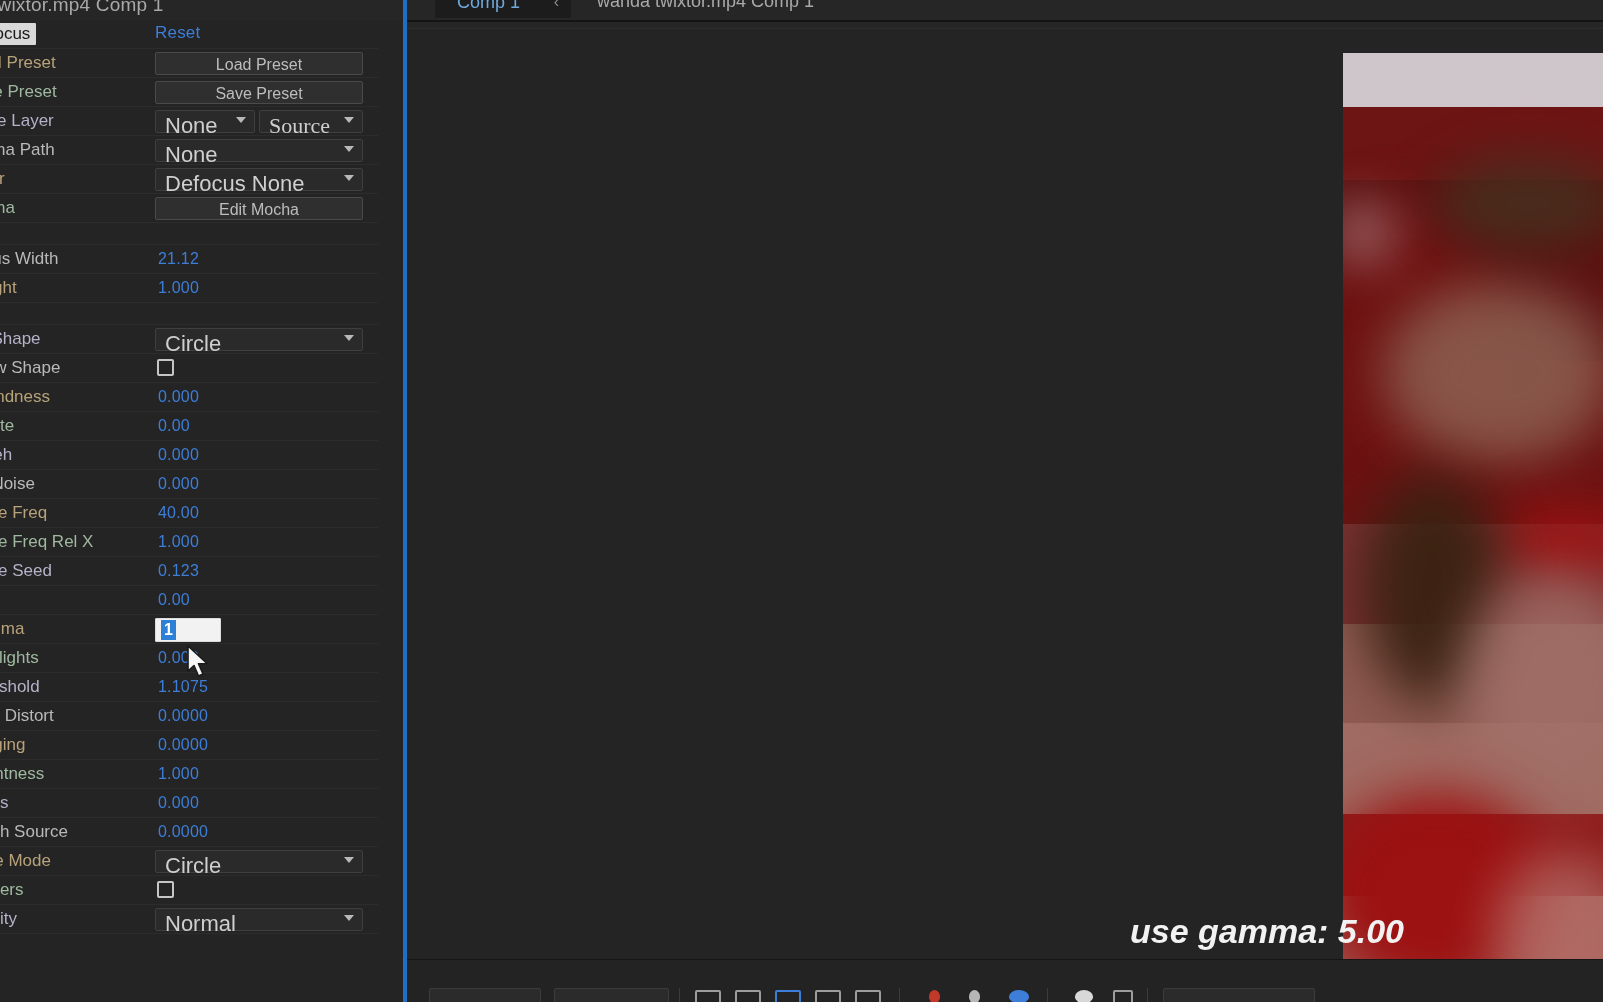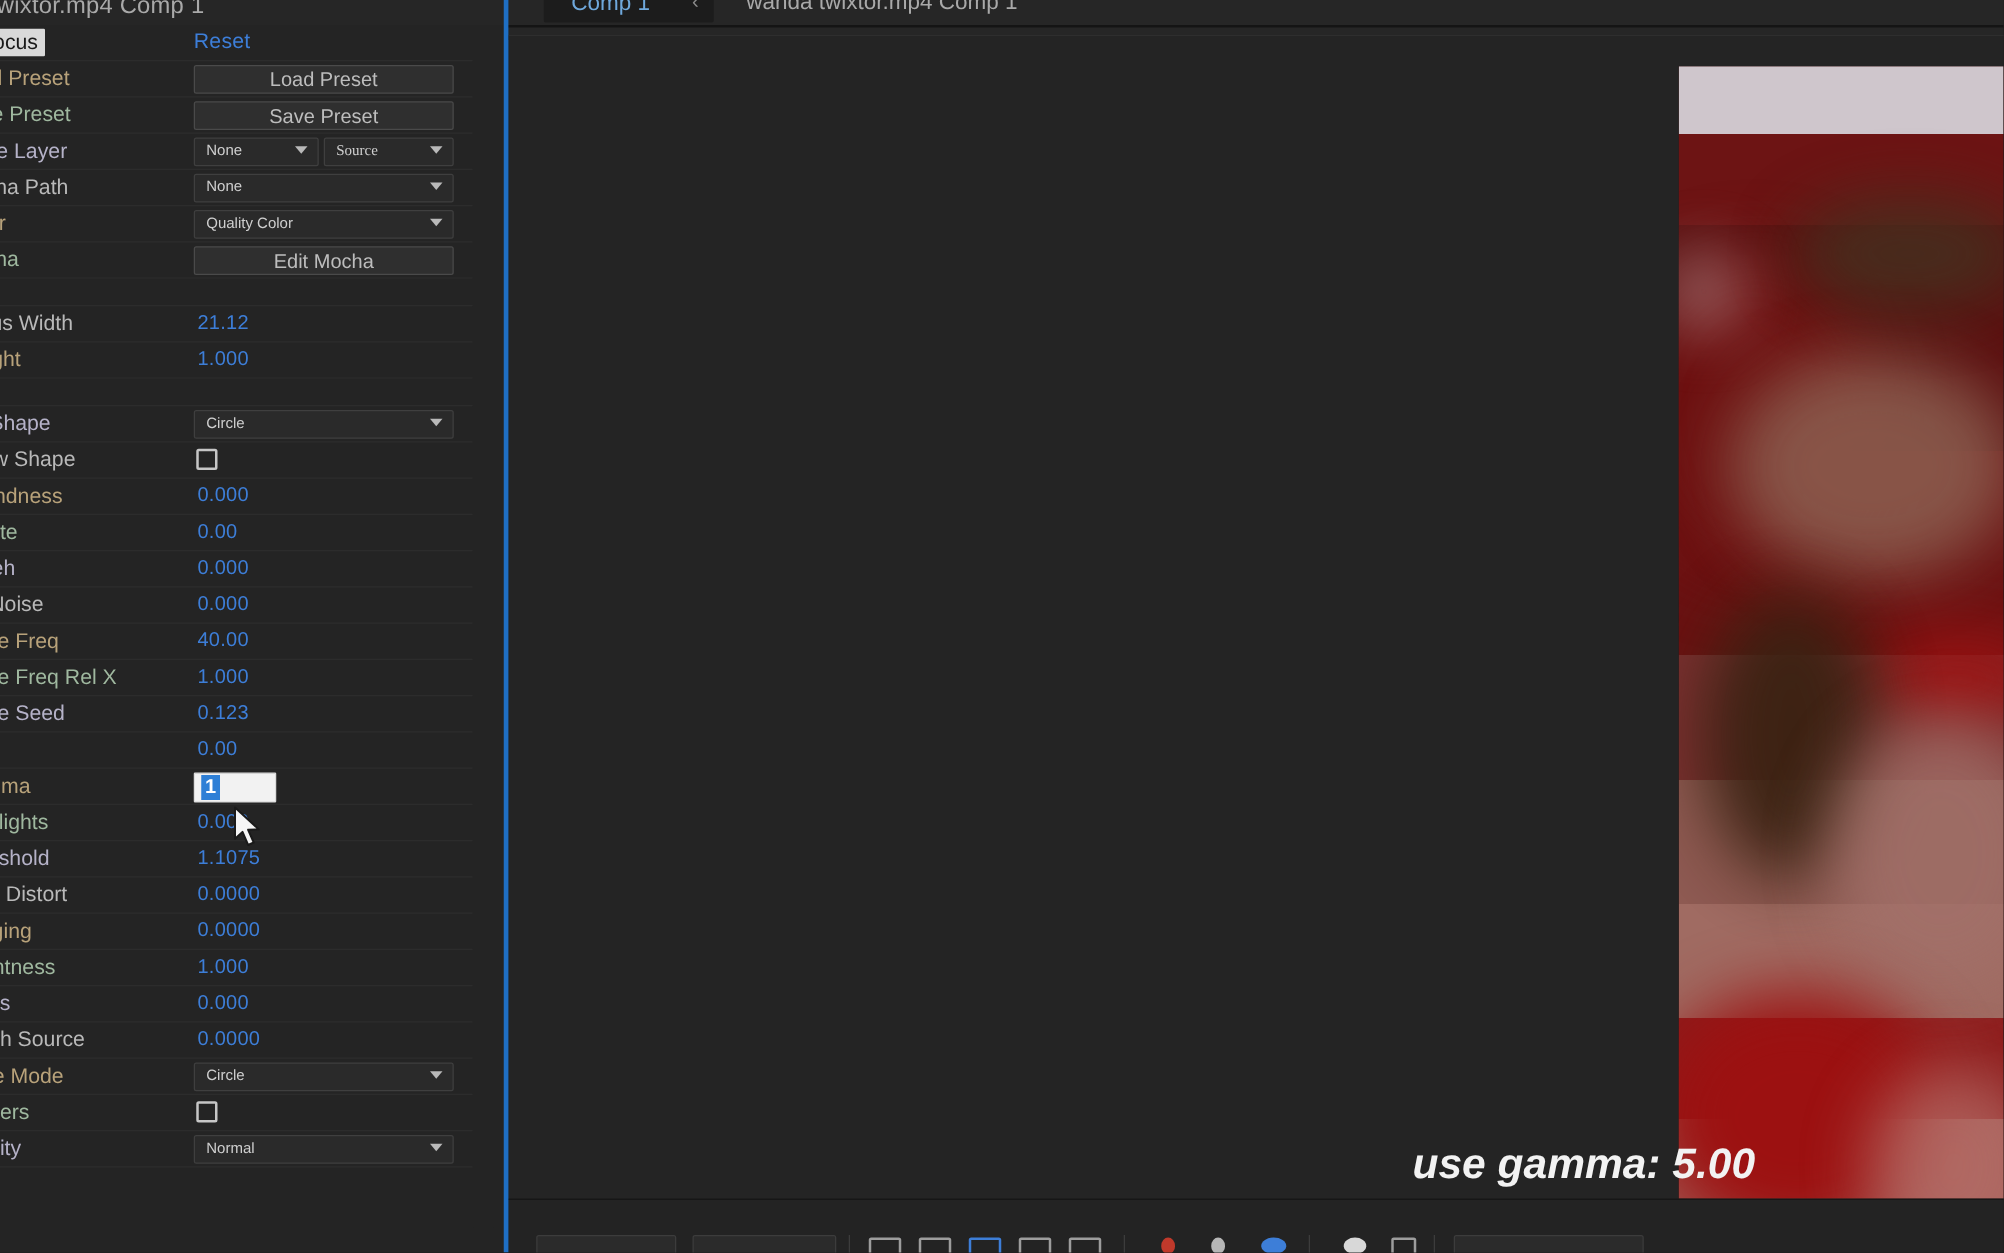--- a/index.html
+++ b/index.html
@@ -60,21 +60,21 @@
     box-sizing:border-box;
   }
 
   
   .dd{
     position:absolute;top:3px;height:23px;
     border:1px solid #3f3f3f;border-radius:2px;background:#2a2a2a;
     box-sizing:border-box;
   }
   .dd .ddtxt{
-    position:absolute;left:9px;top:2px;font-size:12px;color:#cfcfcf;
+    position:absolute;left:9px;top:2px;font-size:22px;color:#cfcfcf;
     white-space:nowrap;
   }
   .dd .chev{
     position:absolute;right:7px;top:6px;width:11px;height:7px;
   }
   .dd .chev::before{
     content:"";position:absolute;left:0;top:0;
     border-left:5px solid transparent;border-right:5px solid transparent;
     border-top:6px solid #b9b9b9;
   }
@@ -224,21 +224,21 @@
         <div class="row">
           <div class="lbl ">Mocha Path</div>
           <div class="dd wide">
             <span class="ddtxt">None</span>
             <span class="chev"></span>
           </div>
         </div>
         <div class="row">
           <div class="lbl amber">Color</div>
           <div class="dd wide">
-            <span class="ddtxt">Quality Color</span>
+            <span class="ddtxt">Defocus None</span>
             <span class="chev"></span>
           </div>
         </div>
         <div class="row">
           <div class="lbl green">Mocha</div>
           <div class="btn">Edit Mocha</div>
         </div>
         <div class="row spacer"></div>
         <div class="row">
           <div class="lbl ">Focus Width</div>

